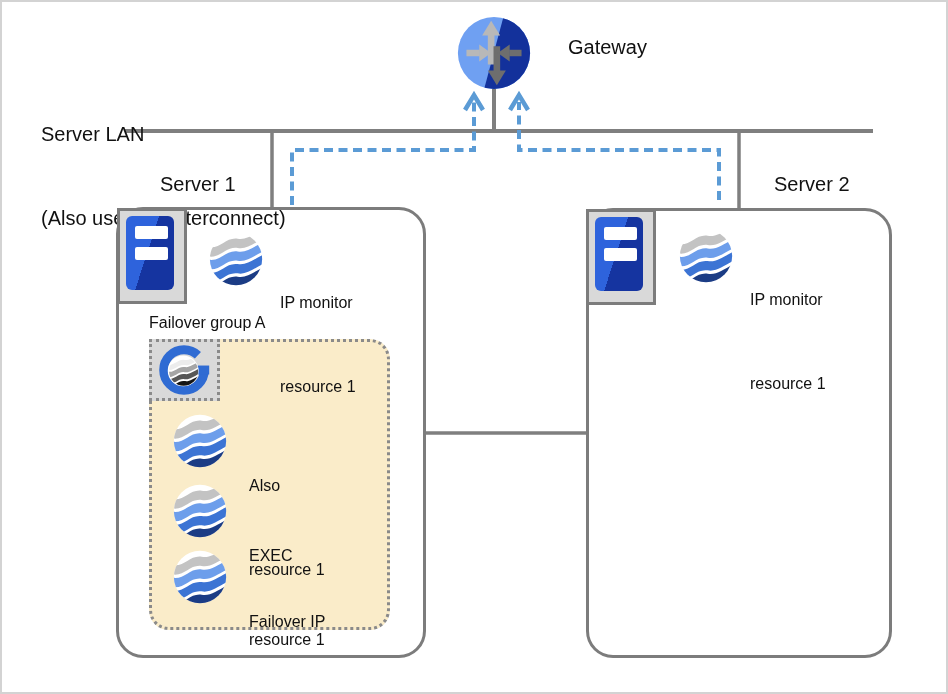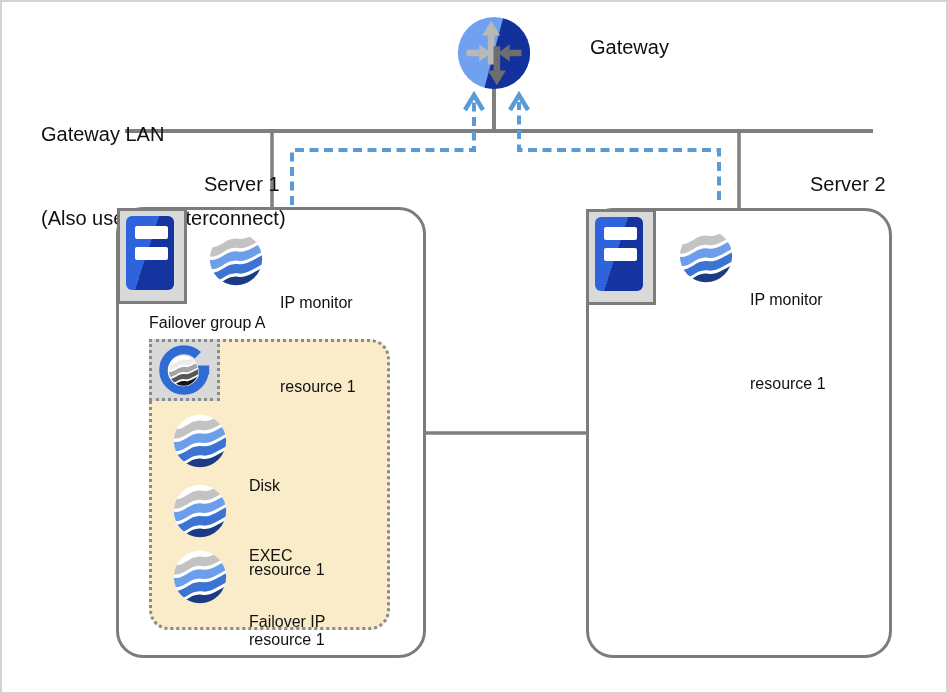--- a/index.html
+++ b/index.html
@@ -78,21 +78,21 @@
 
     <line x1="423" y1="431" x2="586" y2="431" stroke="#7F7F7F" stroke-width="3.5"></line>
 
     <path d="M290,203 L290,148 L472,148 L472,100" fill="none" stroke="#5B9BD5" stroke-width="4" stroke-dasharray="9 5.5"></path>
     <path d="M717,198 L717,148 L517,148 L517,100" fill="none" stroke="#5B9BD5" stroke-width="4" stroke-dasharray="9 5.5"></path>
     <polyline points="463,108 472,93 481,108" fill="none" stroke="#5B9BD5" stroke-width="4.5"></polyline>
     <polyline points="508,108 517,93 526,108" fill="none" stroke="#5B9BD5" stroke-width="4.5"></polyline>
   </svg>
 
   <div class="txt lbl" style="left:39px;top:62px;">
-    <div>Gateway LAN</div>
+    <div>Server LAN</div>
     <div>(Also used for interconnect)</div>
   </div>
 
   <div class="abs" style="left:454px;top:13px;z-index:4;">
     <svg width="76" height="76" viewBox="0 0 80 80">
       <clipPath id="gwClip">
           <circle cx="40" cy="40" r="38"></circle>
         </clipPath>
       <circle cx="40" cy="40" r="38" fill="#6FA0F2"></circle>
       <path d="M51,-2 L84,-2 L84,84 L28,84 Z" fill="#13319B" clip-path="url(#gwClip)"></path>
@@ -101,24 +101,24 @@
         <polygon points="37,6 27.5,21.5 46.5,21.5" fill="#B8B8B8"></polygon>
         <line x1="11" y1="40" x2="25" y2="40" stroke="#B8B8B8" stroke-width="7"></line>
         <polygon points="37,40 24.5,31 24.5,49" fill="#B8B8B8"></polygon>
         <line x1="43" y1="33" x2="43" y2="60" stroke="#6E6E6E" stroke-width="7"></line>
         <polygon points="43,74 33.5,58.5 52.5,58.5" fill="#6E6E6E"></polygon>
         <line x1="69" y1="40" x2="56" y2="40" stroke="#6E6E6E" stroke-width="7"></line>
         <polygon points="44,40 56.5,31 56.5,49" fill="#6E6E6E"></polygon>
       </g>
     </svg>
   </div>
-  <div class="txt lbl" style="left:588px;top:31px;">Gateway</div>
+  <div class="txt lbl" style="left:566px;top:31px;">Gateway</div>
 
-  <div class="txt lbl" style="left:158px;top:168px;margin-left:44px;">Server 1</div>
-  <div class="txt lbl" style="left:772px;top:168px;margin-left:36px;">Server 2</div>
+  <div class="txt lbl" style="left:158px;top:168px;">Server 1</div>
+  <div class="txt lbl" style="left:772px;top:168px;">Server 2</div>
 
   <div class="server-box" style="left:114px;top:205px;width:310px;height:451px;"></div>
   <div class="server-box" style="left:584px;top:206px;width:306px;height:450px;"></div>
 
   <div class="holder solid" style="left:115px;top:206px;width:64px;height:90px;">
     <div class="tower" style="width:48px;height:74px;left:6px;top:5px;">
       <div class="bar b1"></div>
       <div class="bar b2"></div>
     </div>
   </div>
@@ -154,21 +154,21 @@
       <rect x="30" y="26.5" width="33" height="11" fill="#2F6BD3"></rect>
       <circle cx="31" cy="33" r="19" fill="#fff"></circle>
       <use href="#sym-globe-mono" x="13" y="15" width="37" height="37"></use>
     </svg>
   </div>
 
   <svg class="icon54" style="left:171px;top:412px;">
       <use href="#sym-globe" width="54" height="54"></use>
     </svg>
   <div class="txt lbl-sm" style="left:247px;top:414px;">
-    <div>Disk</div>
+    <div>Also</div>
     <div>resource 1</div>
   </div>
 
   <svg class="icon54" style="left:171px;top:482px;">
       <use href="#sym-globe" width="54" height="54"></use>
     </svg>
   <div class="txt lbl-sm" style="left:247px;top:484px;">
     <div>EXEC</div>
     <div>resource 1</div>
   </div>

